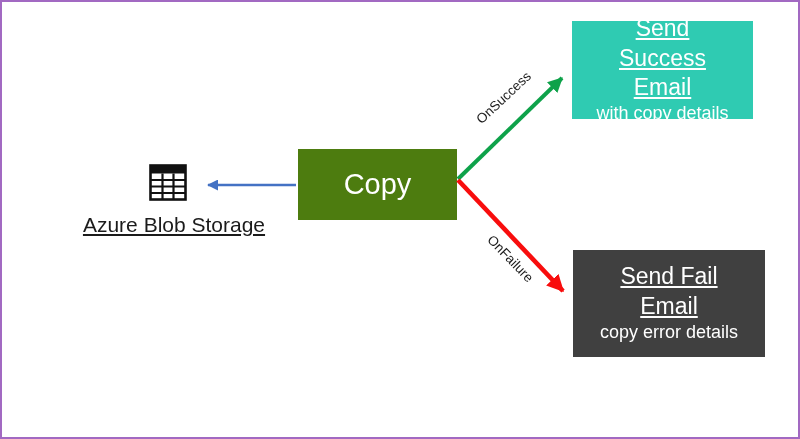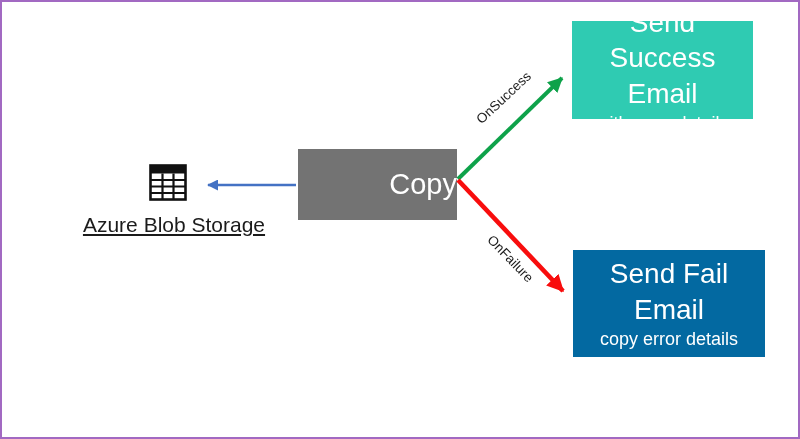--- a/index.html
+++ b/index.html
@@ -35,23 +35,24 @@
     left: 570px; top: 19px;
     width: 181px; height: 98px;
   }
 
   .fail-node {
     left: 571px; top: 248px;
     width: 192px; height: 107px;
   }
 
   .node-title {
-    font-size: 28px;
+    font-size: 23px;
     line-height: 1.28;
     padding: 0 27px;
+    text-decoration: underline;
   }
 
   .node-subtitle {
     font-size: 18px;
     line-height: 1.3;
   }
 
   .source-icon {
     position: absolute;
     left: 147px; top: 162px;
@@ -105,30 +106,30 @@
     <rect x="1.5" y="1.5" width="35" height="8" fill="#111111"></rect>
     <line x1="13.5" y1="9.5" x2="13.5" y2="35.5" stroke="#111111" stroke-width="2.2"></line>
     <line x1="24.5" y1="9.5" x2="24.5" y2="35.5" stroke="#111111" stroke-width="2.2"></line>
     <line x1="1.5" y1="16" x2="36.5" y2="16" stroke="#111111" stroke-width="2.2"></line>
     <line x1="1.5" y1="22.5" x2="36.5" y2="22.5" stroke="#111111" stroke-width="2.2"></line>
     <line x1="1.5" y1="29" x2="36.5" y2="29" stroke="#111111" stroke-width="2.2"></line>
   </svg>
 
   <div class="source-label" style="color: rgb(27, 27, 27); text-decoration: underline;">Azure Blob Storage</div>
 
-  <div class="node copy-node" style="background-color: #737373; align-items: flex-end;">
+  <div class="node copy-node" style="background-color: #4d7c0f;">
     <span>Copy</span>
   </div>
 
   <div class="node success-node" style="background-color: rgb(47, 203, 178);">
     <div class="node-title">Send Success Email</div>
     <div class="node-subtitle">with copy details</div>
   </div>
 
-  <div class="node fail-node" style="background-color: #0369a1;">
+  <div class="node fail-node" style="background-color: #404040;">
     <div class="node-title">Send Fail Email</div>
     <div class="node-subtitle">copy error details</div>
   </div>
 
   <svg class="edges-svg" aria-hidden="true">
     <defs>
       <marker id="head-blue" viewBox="0 0 12 12" refX="11" refY="6" markerWidth="11" markerHeight="11" markerUnits="userSpaceOnUse" orient="auto">
         <path d="M0,0 L12,6 L0,12 Z" fill="#4472c4"></path>
       </marker>
       <marker id="head-green" viewBox="0 0 12 12" refX="11" refY="6" markerWidth="15" markerHeight="15" markerUnits="userSpaceOnUse" orient="auto">

